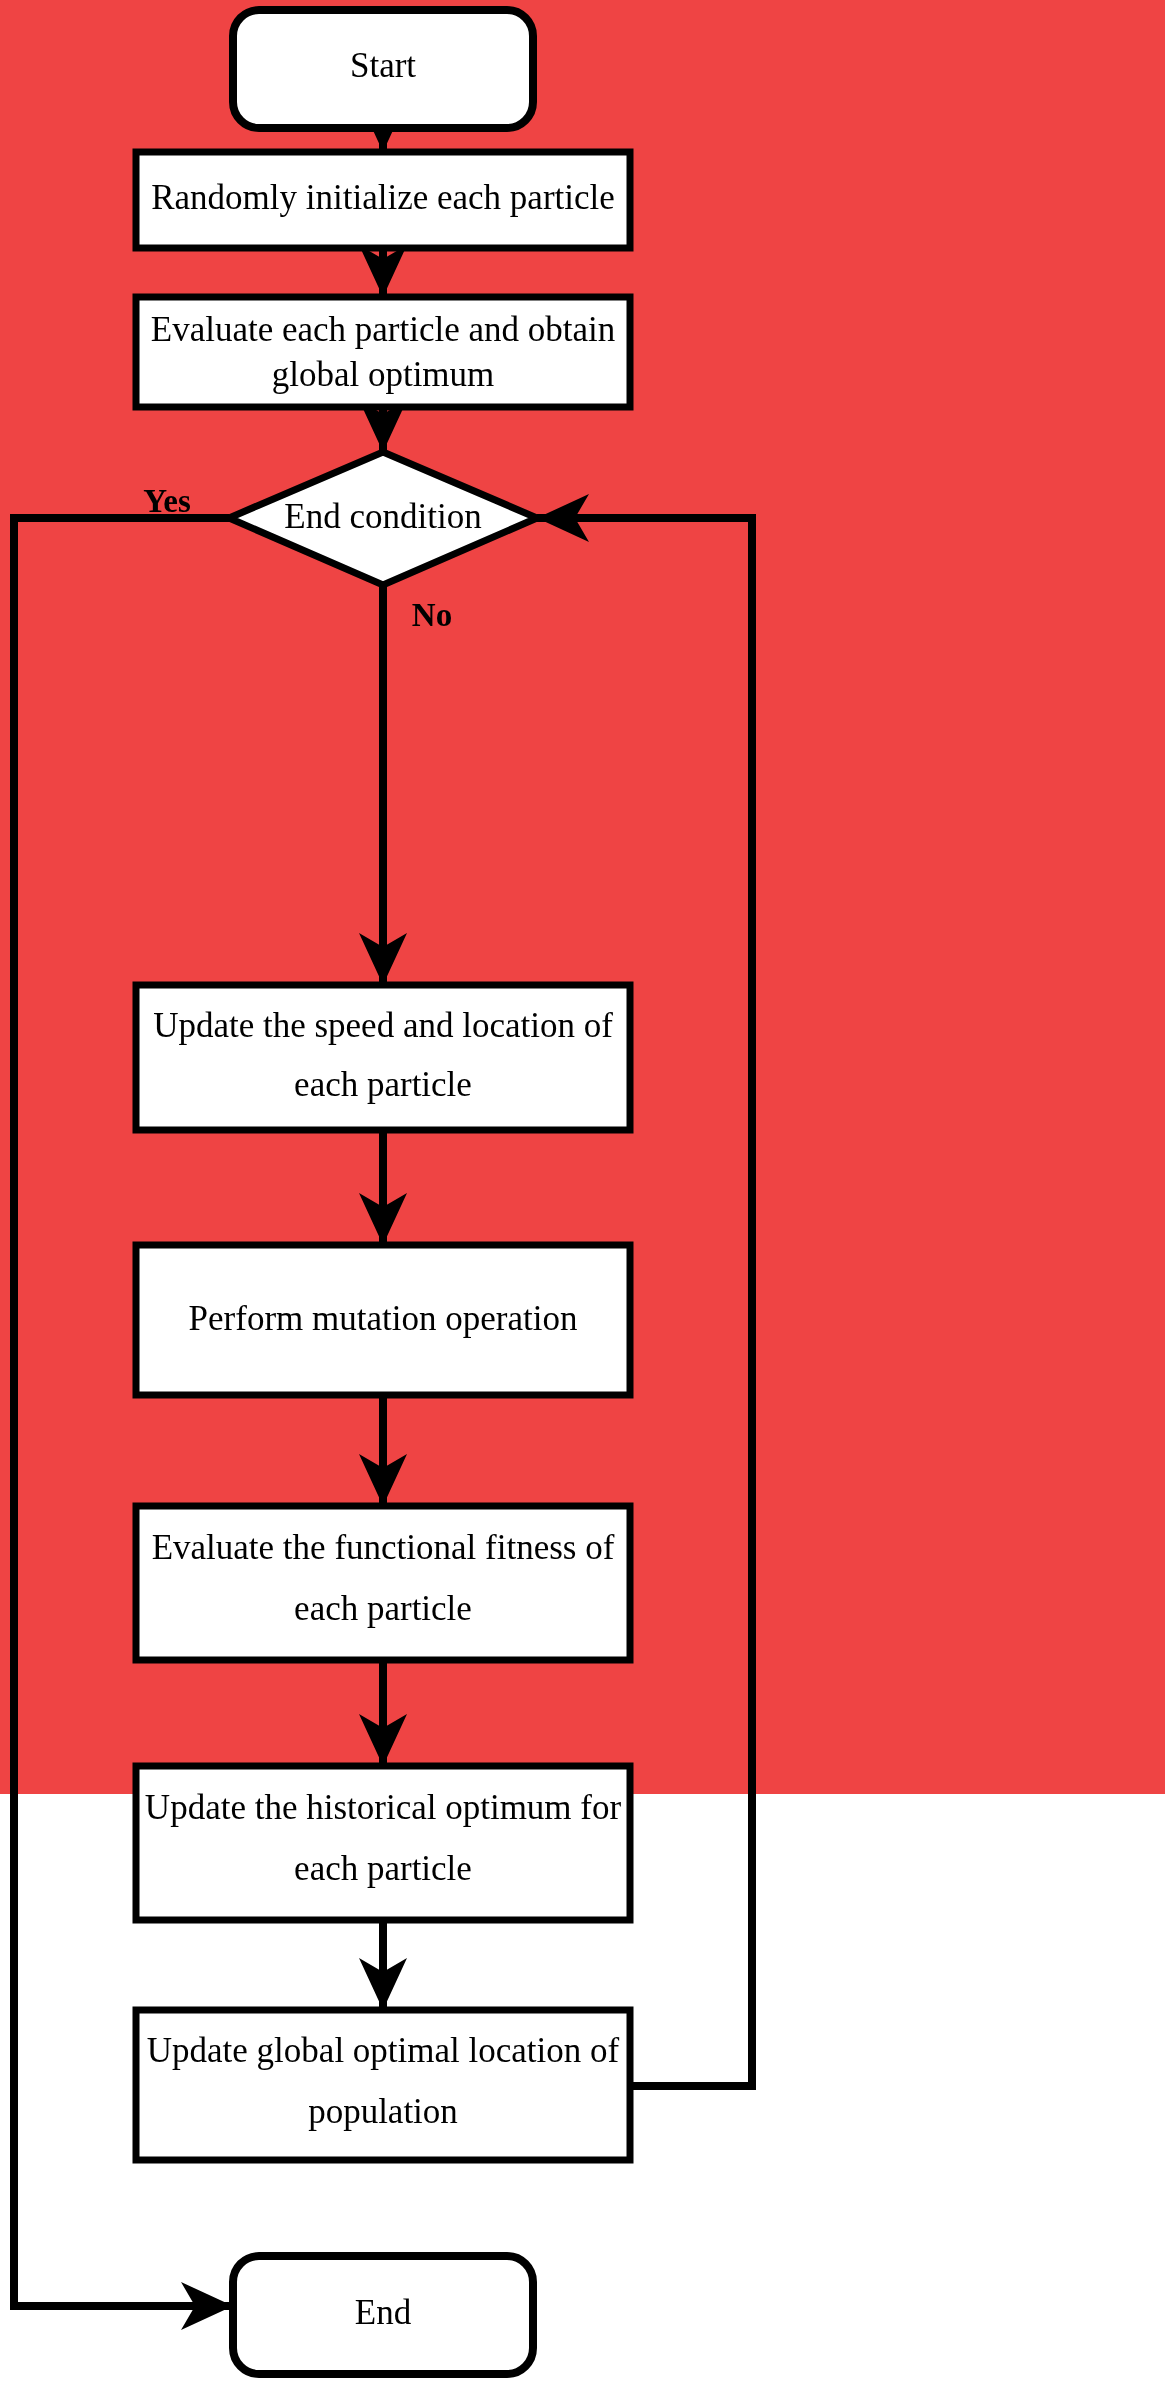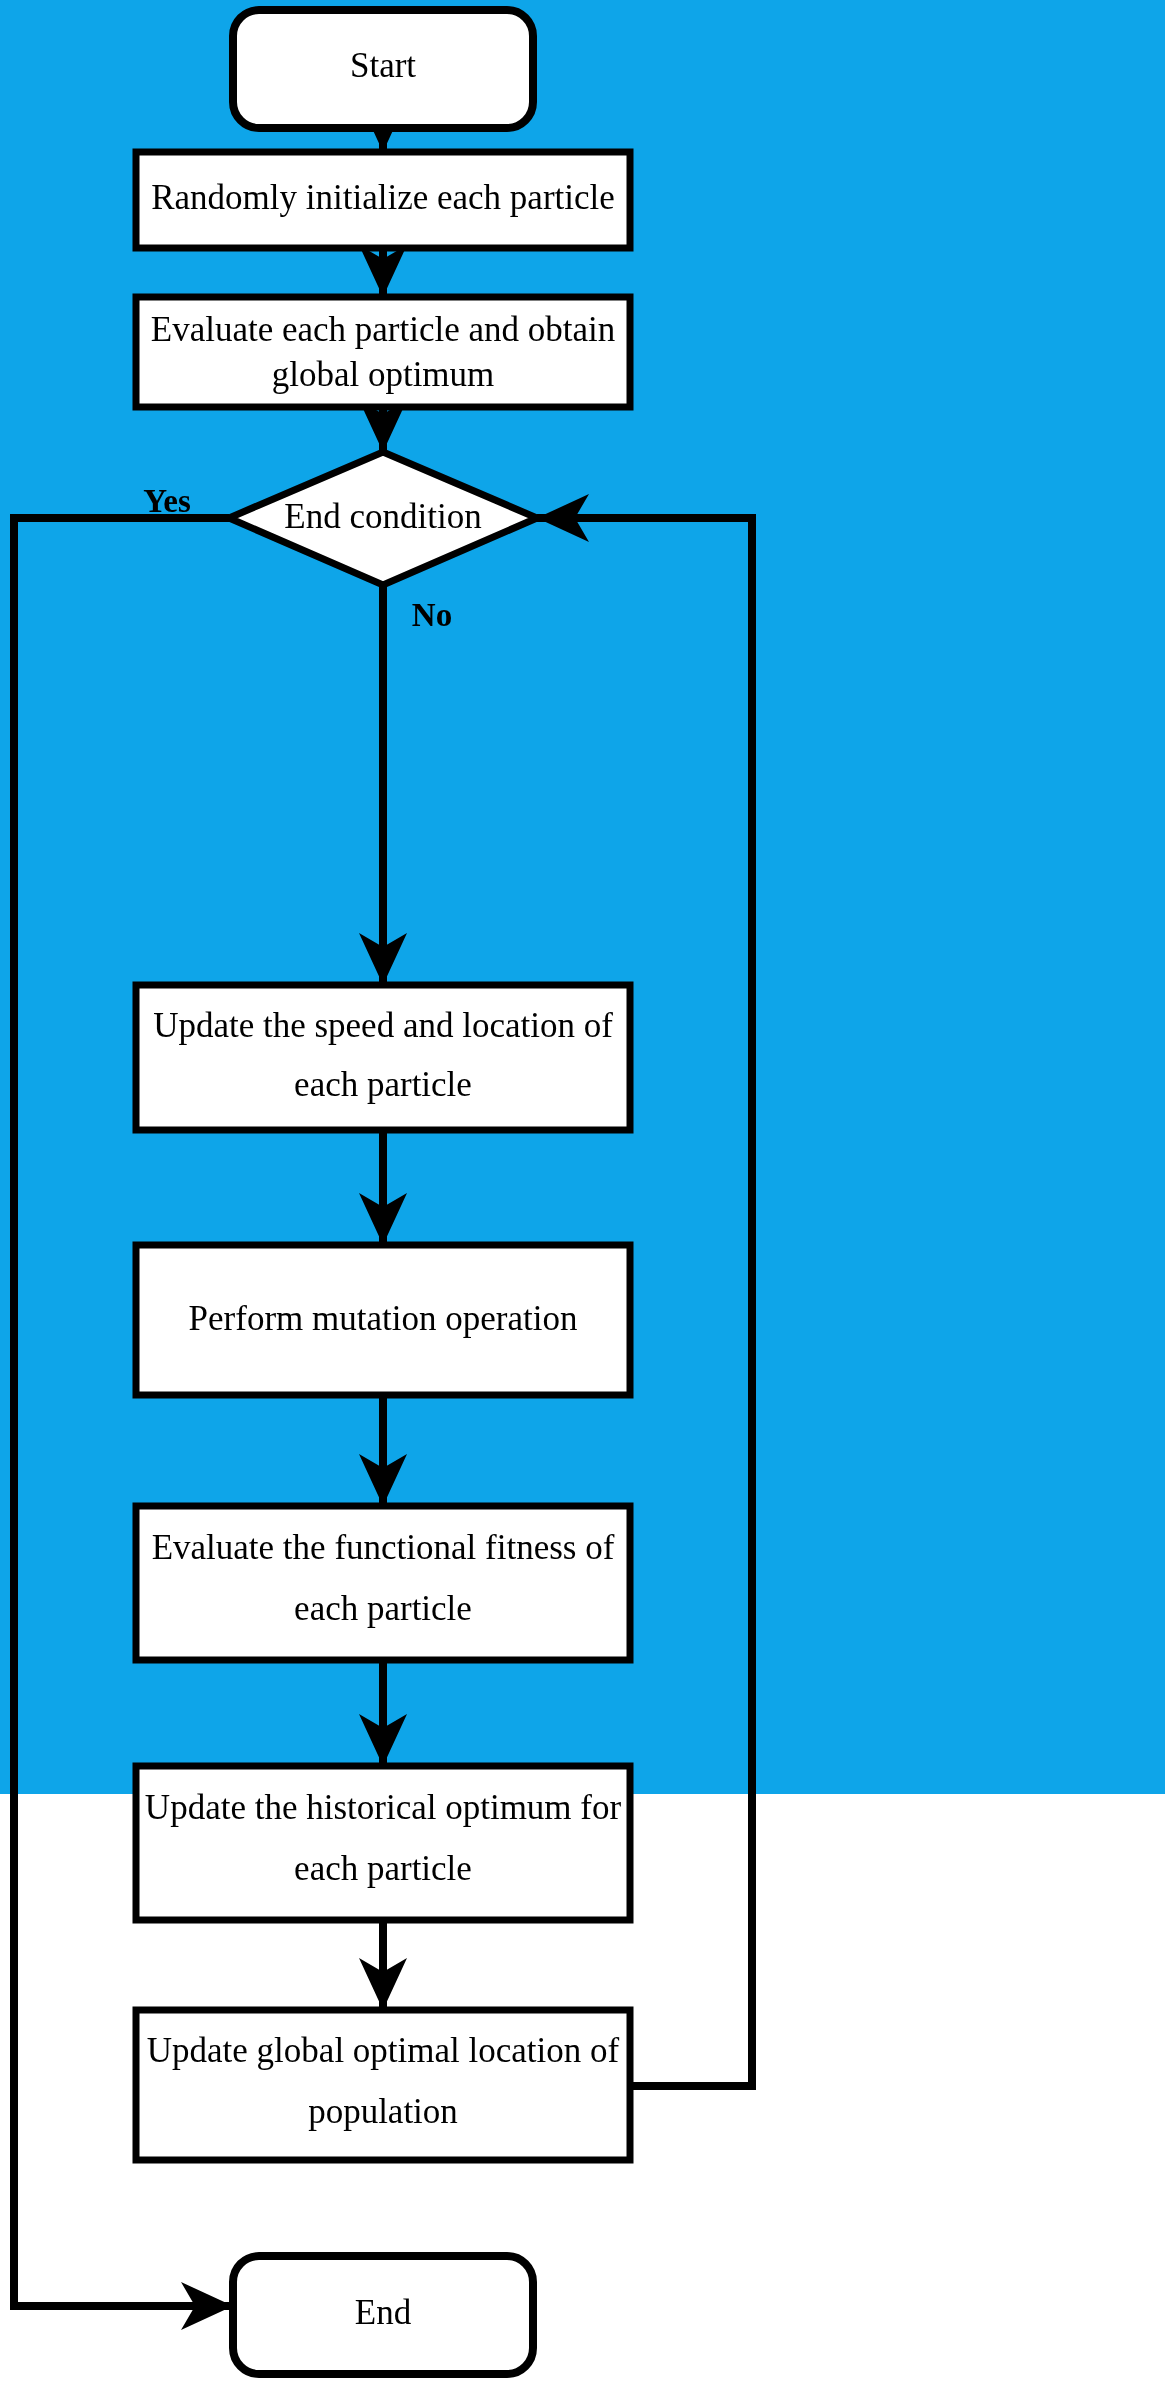--- a/index.html
+++ b/index.html
@@ -10,21 +10,21 @@
   body {
     width: 1165px;
     height: 2390px;
     font-family: "Liberation Serif", "DejaVu Serif", serif;
     overflow: hidden;
   }
   #flowchart-root {
     position: relative;
     width: 1165px;
     height: 1794px;
-    background: #0ea5e9;
+    background: #ef4444;
   }
   svg.flow-svg {
     position: absolute;
     top: 0;
     left: 0;
     width: 1165px;
     height: 2390px;
     display: block;
   }
   .node-shape {

